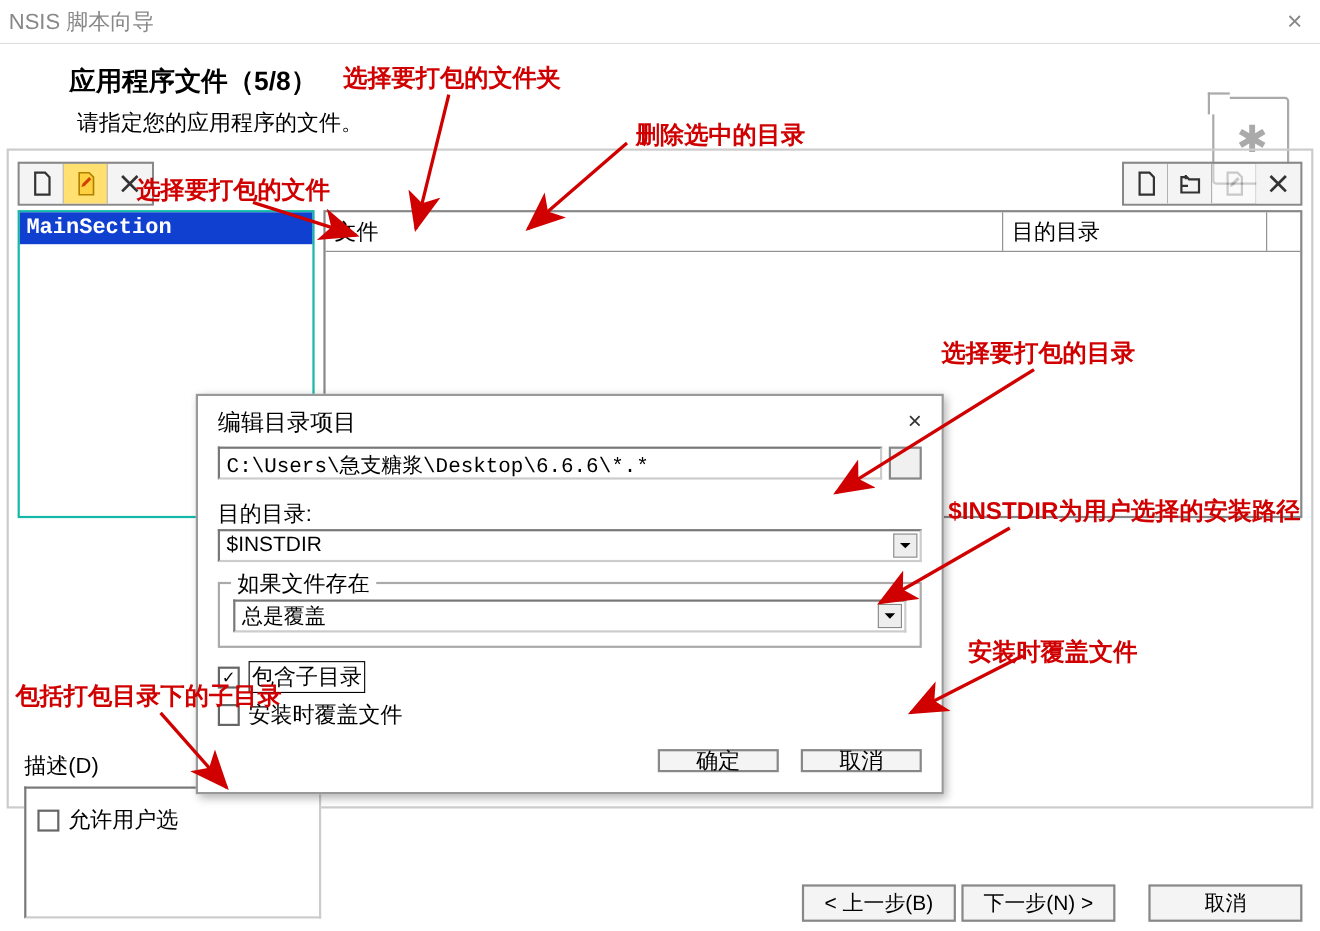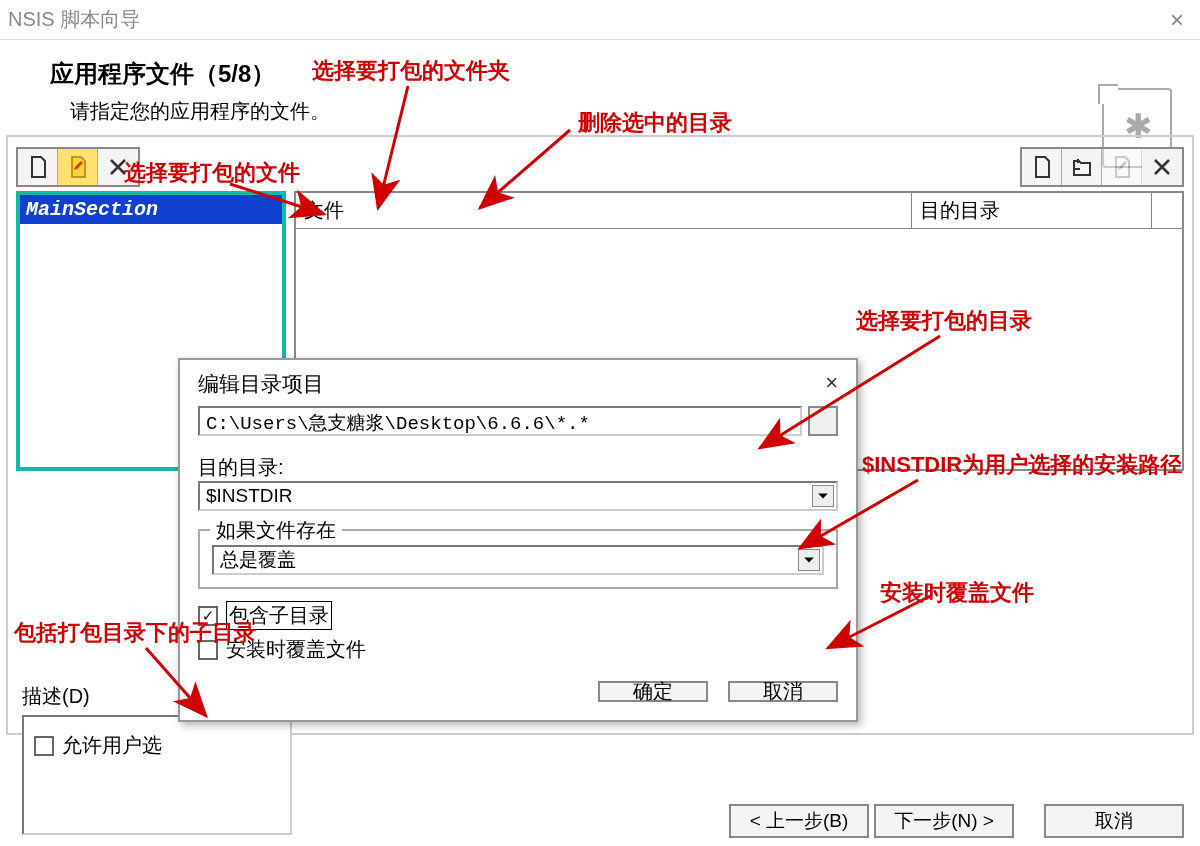--- a/index.html
+++ b/index.html
@@ -28,20 +28,21 @@
   padding: 0 8px;
 }
 .header {
   padding: 18px 30px 10px 50px;
   position: relative;
 }
 .header .h1 {
   font-size: 24px;
   font-weight: bold;
   color: #000;
+  margin-left: 13px;
 }
 .header .h2 {
   font-size: 20px;
   color: #000;
   margin: 8px 0 0 20px;
 }
 .header-icon {
   position: absolute;
   right: 28px;
   top: 48px;
@@ -96,24 +97,23 @@
 .tb-btn:last-child { border-right: none; }
 .tb-btn svg { width: 24px; height: 24px; }
 .content-area {
   display: flex;
   padding: 0 8px;
   gap: 8px;
 }
 .left-col { width: 270px; }
 .right-col { flex: 1; }
 .section-list {
-  border: 4px solid #14b8a6;
+  border: 2px solid #14b8a6;
   height: 280px;
   background: #fff;
-  font-style: italic;
 }
 .section-item {
   background: #1040d0;
   color: #fff;
   padding: 3px 6px;
   font-family: "Courier New", monospace;
   font-size: 20px;
   font-weight: bold;
 }
 .file-table {

